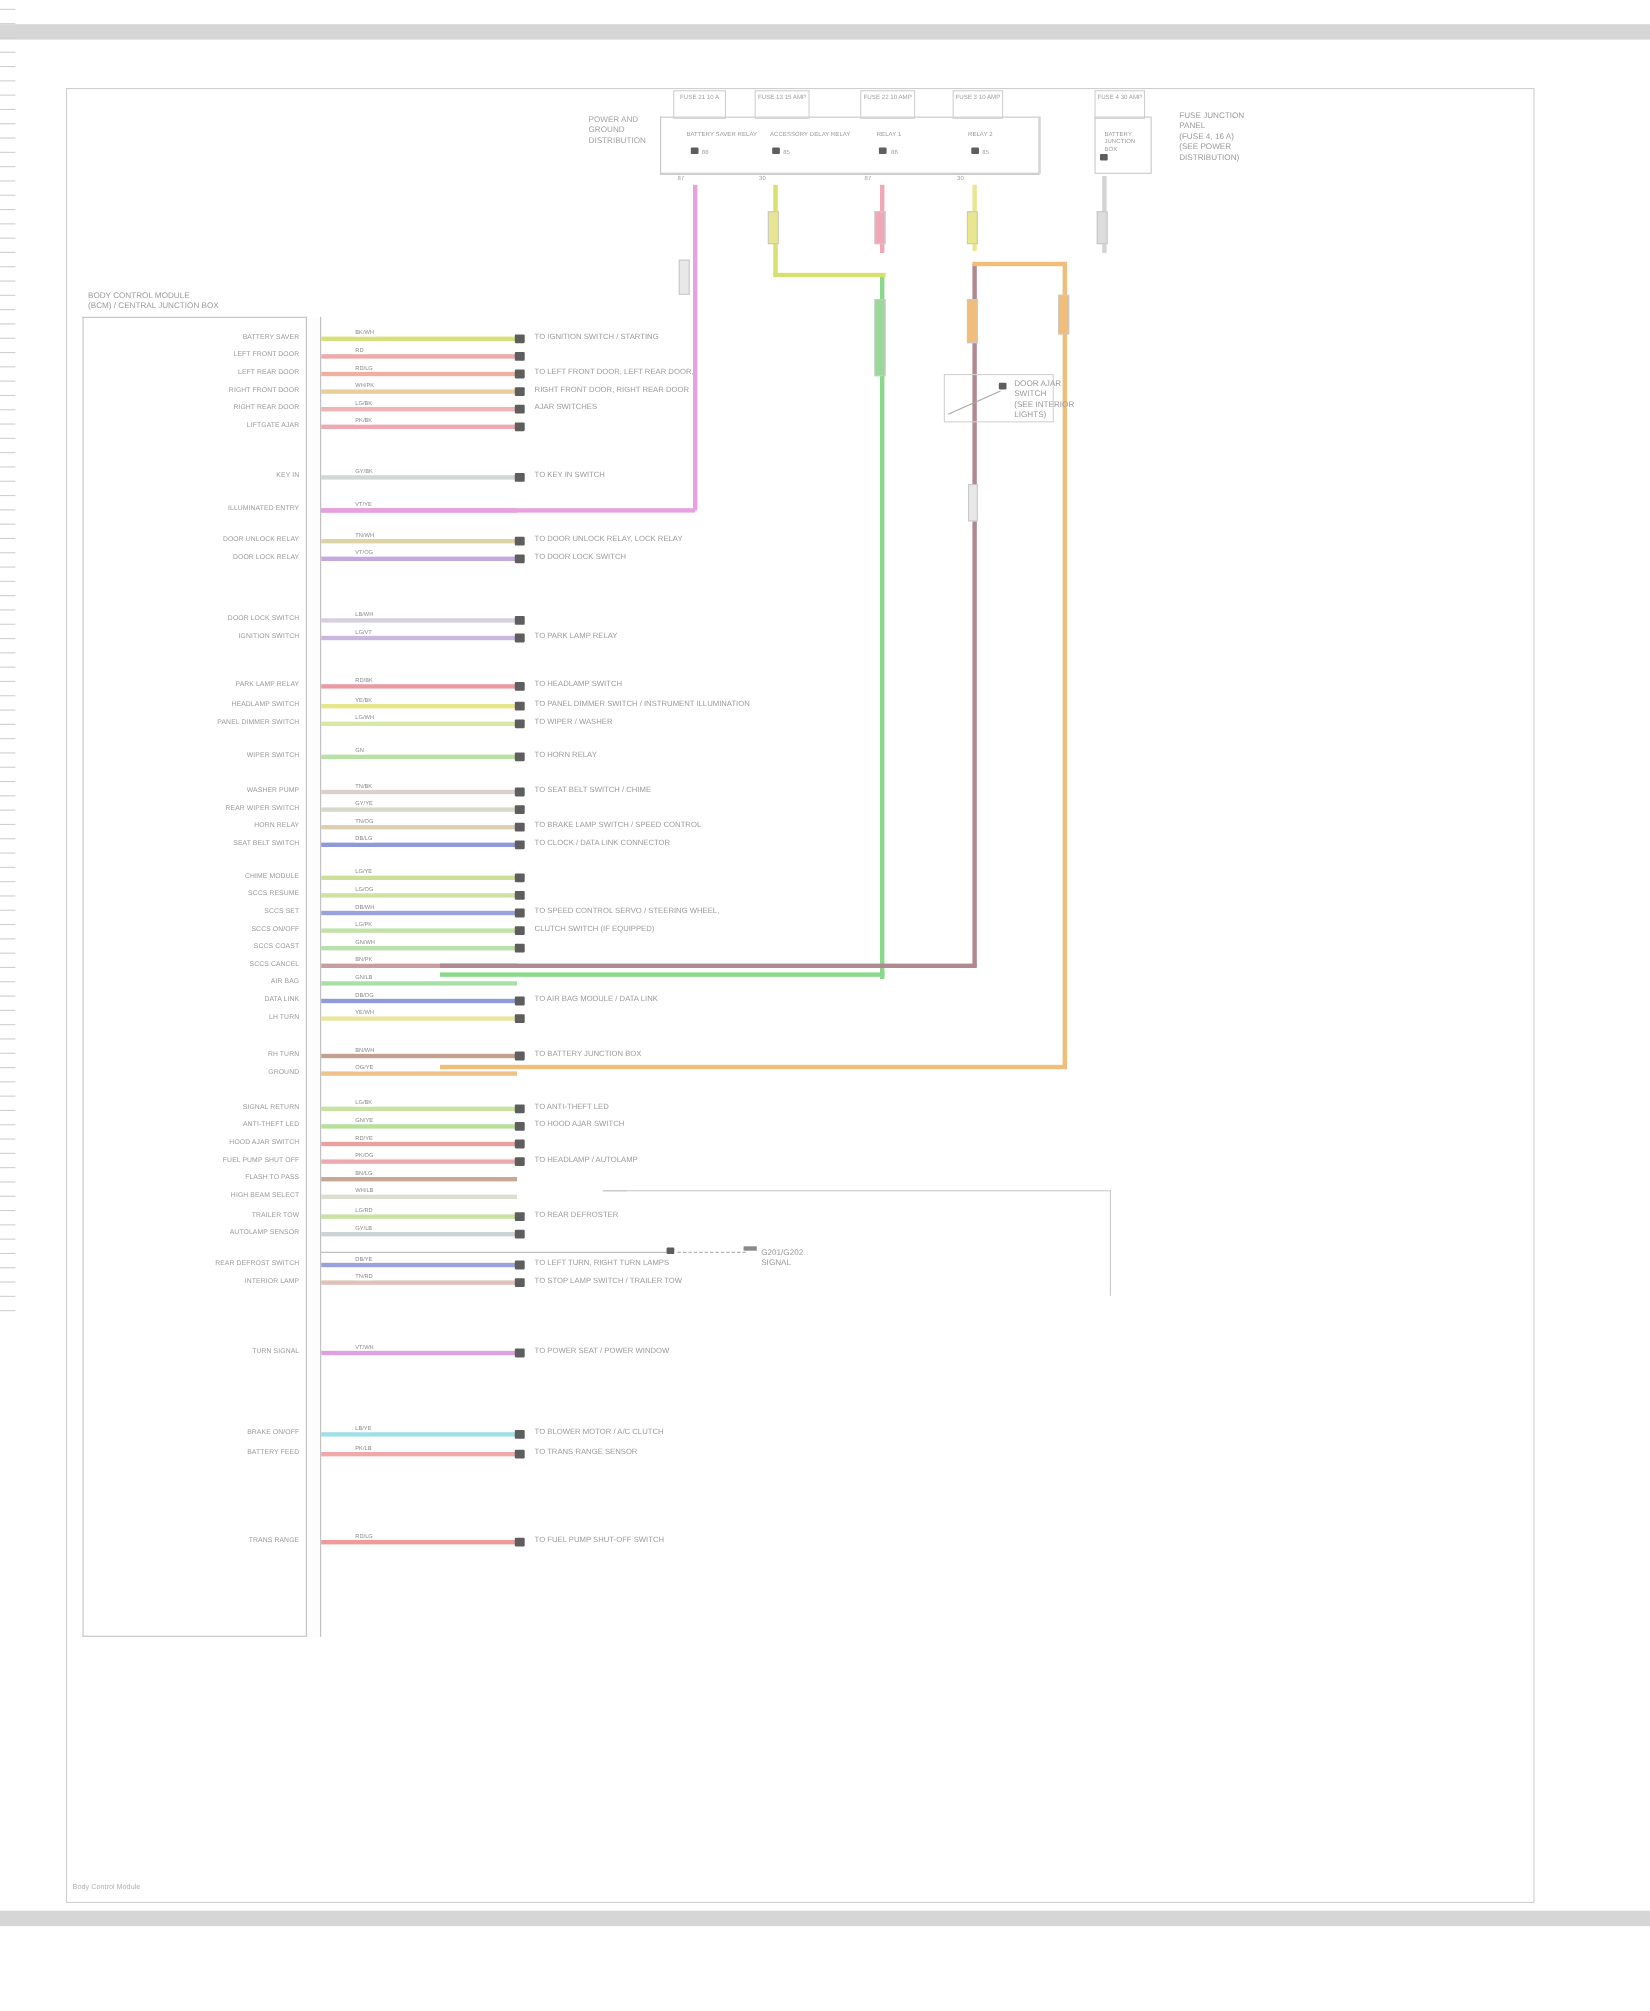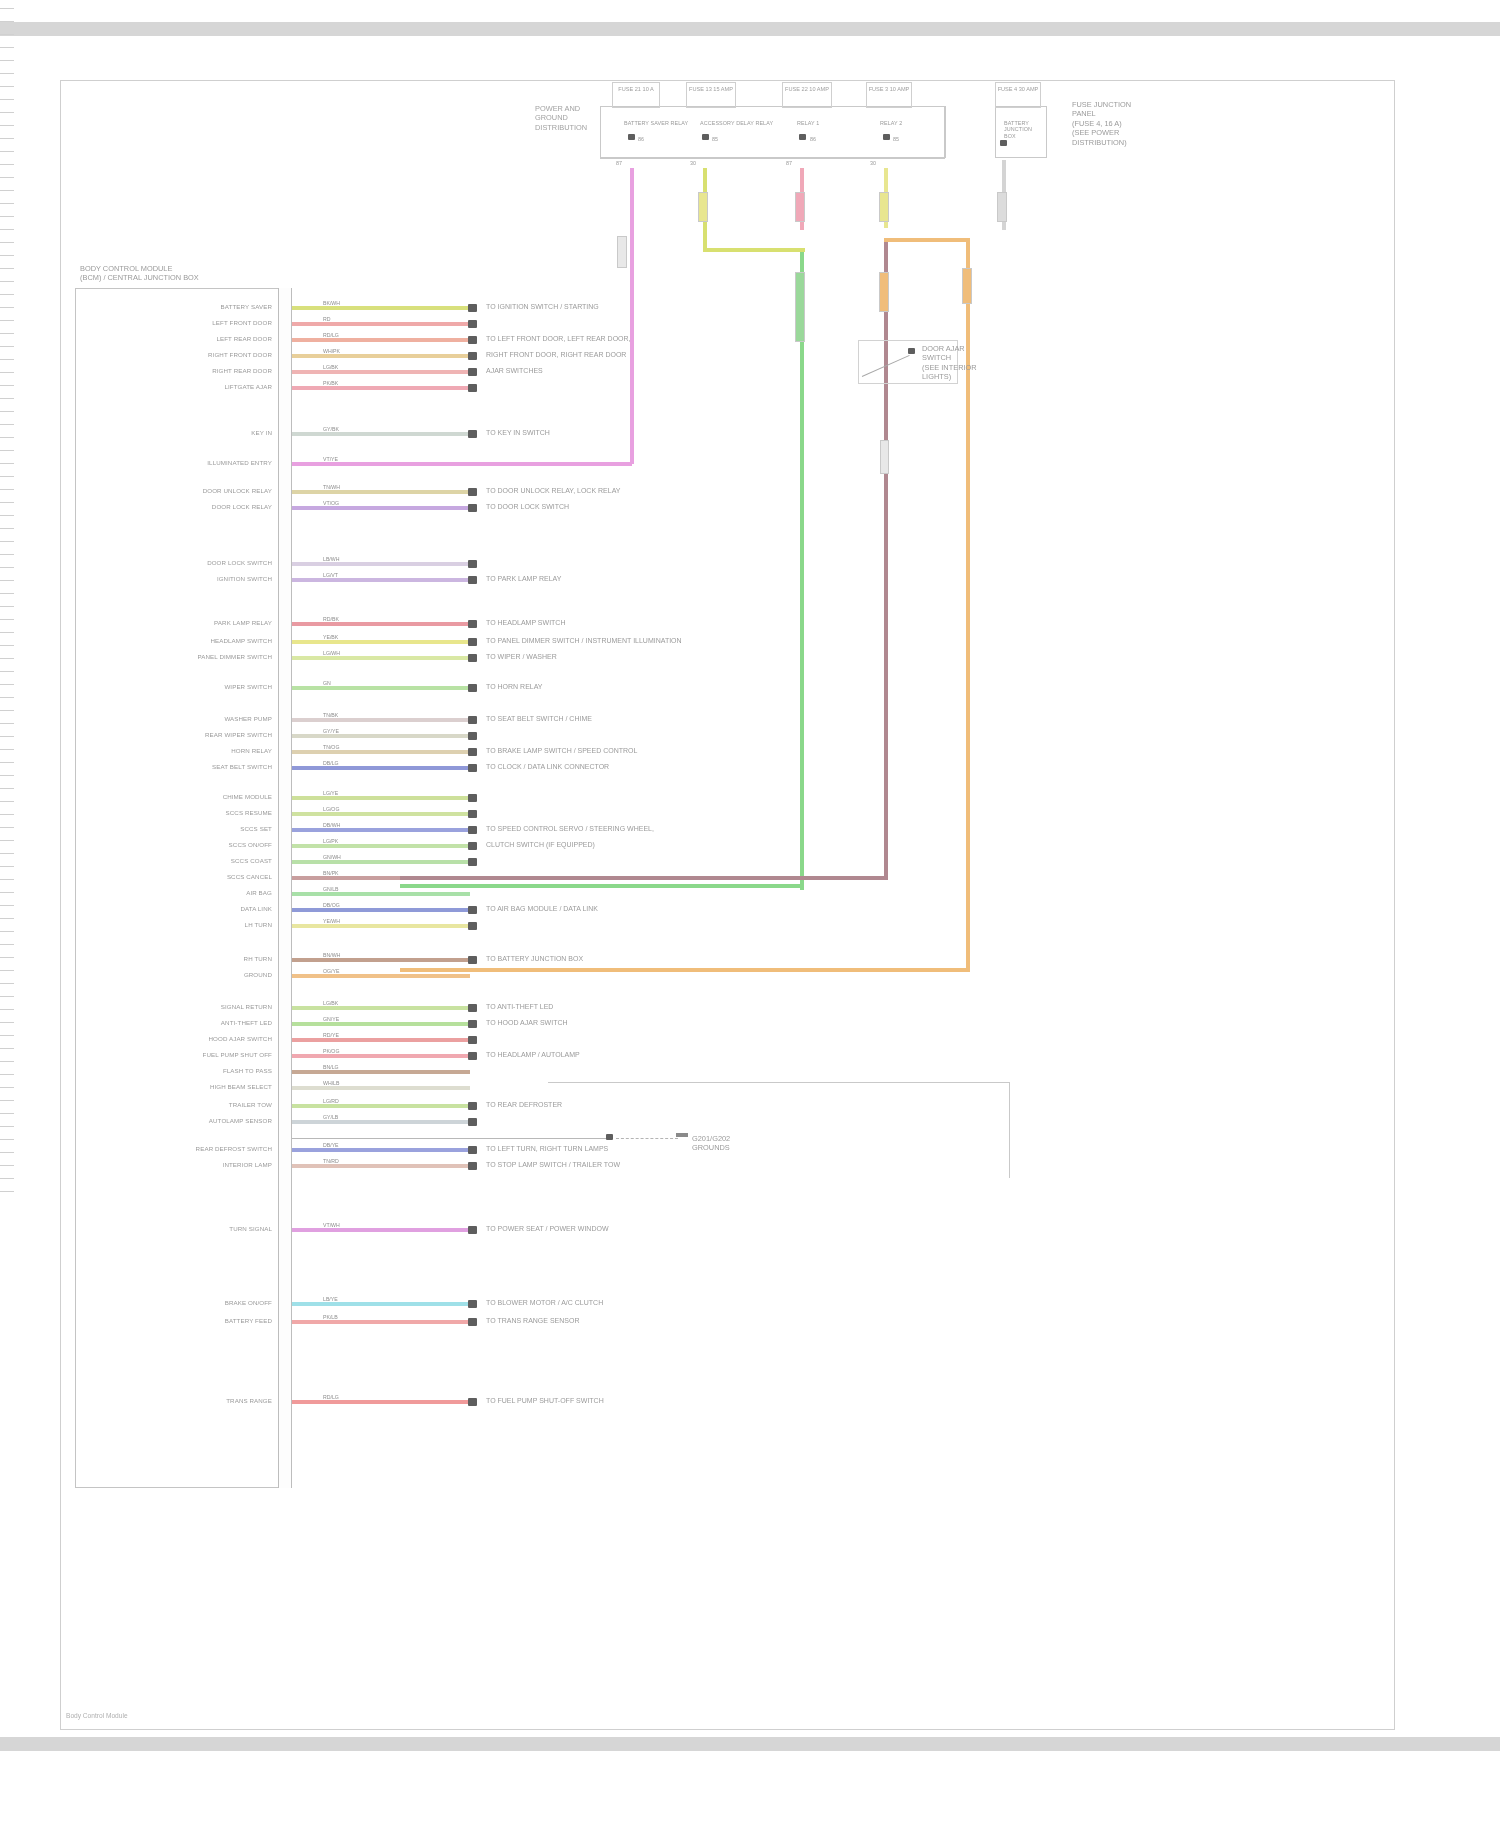--- a/index.html
+++ b/index.html
@@ -548,17 +548,17 @@
     </div>
 
   <div class="bx" style="left:548px; top:1082px; width:462px; height:96px; border:none; border-right:1px solid #c9c9c9; border-top:1px solid #c9c9c9;"></div>
   <div class="hline" style="left:548px; top:1082px; width:22px;"></div>
 
   <div class="hline" style="left:292px; top:1138px; width:318px; background:#b8b8b8;"></div>
   <div class="dot sm" style="left:606px; top:1134px;"></div>
   <div class="dashed-link" style="left:616px; top:1138px; width:62px;"></div>
   <div class="gnd-bar" style="left:676px; top:1133px; width:12px; height:4px;"></div>
   <div class="title-blk" style="left:692px; top:1134px; width:80px;">G201/G202
-GROUNDS</div>
+SIGNAL</div>
 
   <div class="foot" style="left:66px; top:1712px;">Body Control Module</div>
 
 </div>
 
 </body></html>

